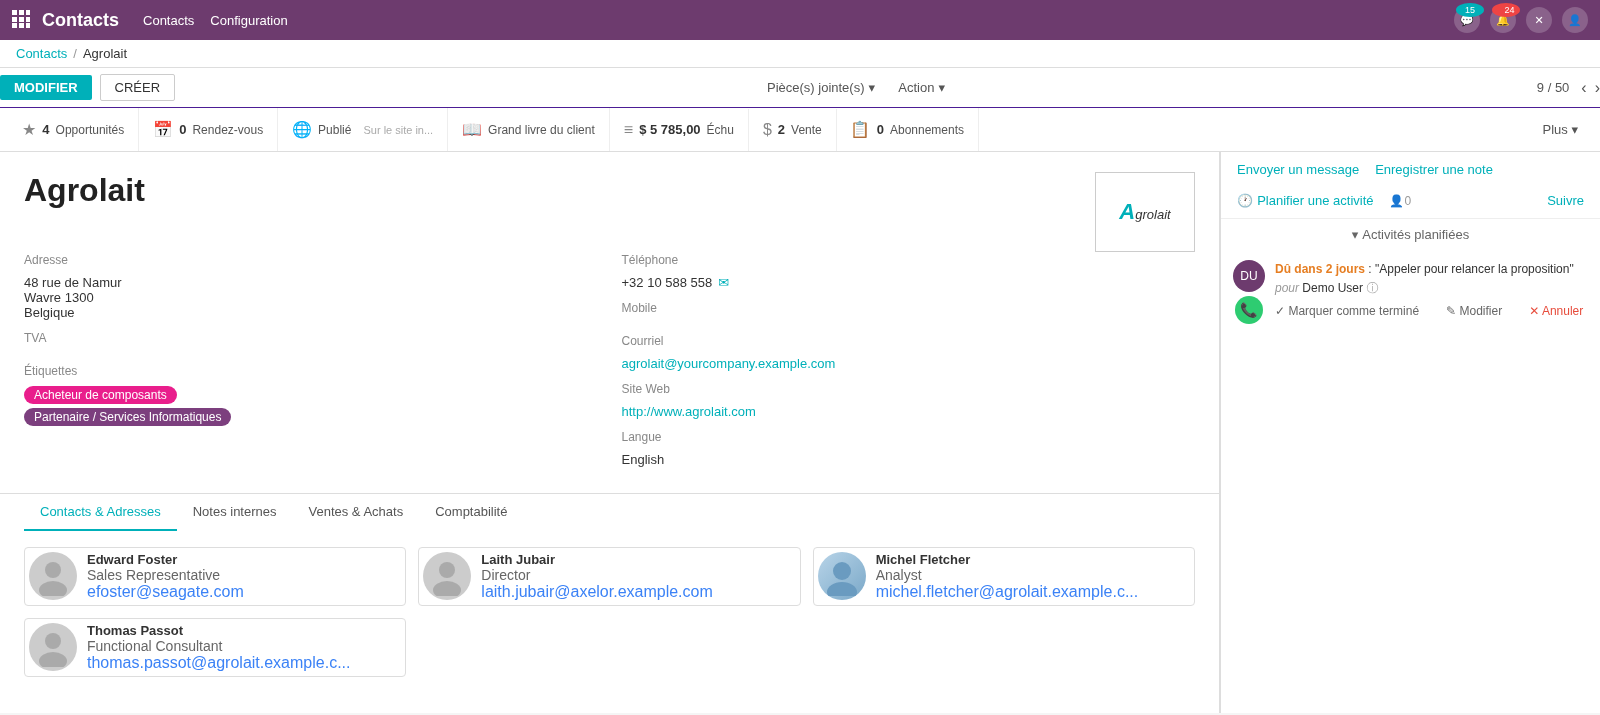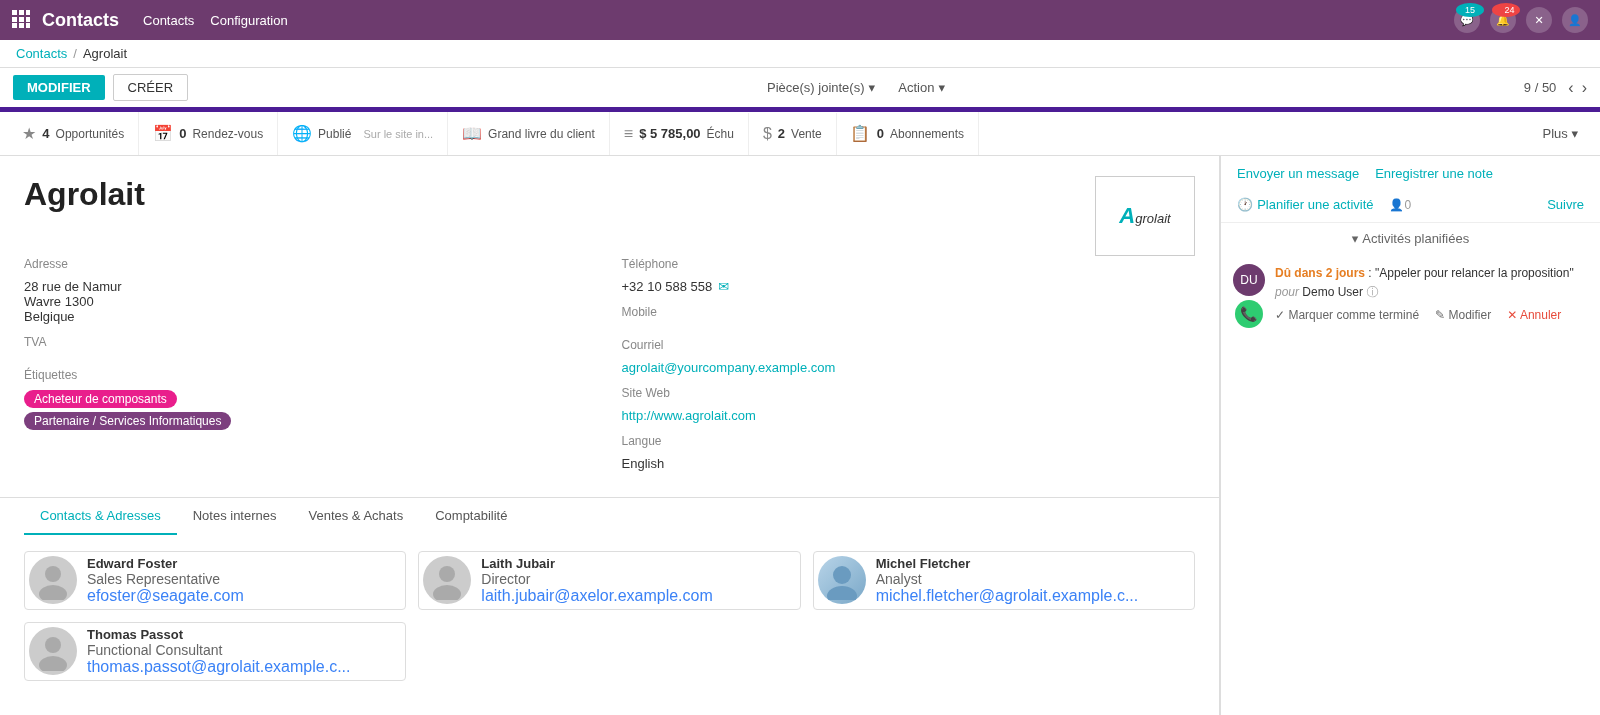--- a/index.html
+++ b/index.html
@@ -32,25 +32,25 @@
       gap: 6px;
       border-bottom: 1px solid #ddd;
     }
     .breadcrumb-bar .crumb-link { color: #00b0b9; cursor: pointer; font-size: 13px; }
     .breadcrumb-bar .crumb-sep { color: #999; }
     .breadcrumb-bar .crumb-current { color: #333; font-size: 13px; }
 
     
     .action-bar {
       background: white;
-      padding: 6px 13px;
+      padding: 6px 0;
       display: flex;
       align-items: center;
       gap: 8px;
-      border-bottom: 5px solid #4c1d95;
+      border-bottom: 1px solid #4c1d95;
     }
     .btn-modifier {
       background: #00b0b9;
       color: white;
       border: none;
       padding: 5px 14px;
       cursor: pointer;
       font-size: 13px;
       font-weight: bold;
       border-radius: 2px;
@@ -268,21 +268,21 @@
       color: white;
       display: flex;
       align-items: center;
       justify-content: center;
       font-size: 14px;
       flex-shrink: 0;
     }
     .activity-content { font-size: 12px; color: #333; line-height: 1.6; }
     .activity-content .due { color: #e67e22; font-weight: bold; }
     .activity-content .pour { color: #999; font-style: italic; }
-    .activity-actions { display: flex; gap: 16px; margin-top: 4px; font-size: 12px; }
+    .activity-actions { display: flex; gap: 27px; margin-top: 4px; font-size: 12px; }
     .activity-actions .act-link { color: #666; cursor: pointer; }
     .activity-actions .act-cancel { color: #e74c3c; cursor: pointer; }
 
     .email-icon { color: #00b0b9; cursor: pointer; }
 
     .content-area {
       display: flex;
       flex: 1;
       overflow: hidden;
     }
@@ -400,21 +400,21 @@
     </div>
 
     <h1 class="contact-name">Agrolait</h1>
 
     <div style="clear:both; display:grid; grid-template-columns:1fr 1fr; gap:0 24px; margin-top:12px;">
 
       <div>
         <div class="field-row">
           <span class="field-label">Adresse</span>
           <div>
-            <div class="field-value">28 rue de Namur</div>
+            <div class="field-value">48 rue de Namur</div>
             <div class="field-value">Wavre  1300</div>
             <div class="field-value">Belgique</div>
           </div>
         </div>
         <div class="field-row">
           <span class="field-label">TVA</span>
           <span class="field-value"></span>
         </div>
         <div class="field-row">
           <span class="field-label">Étiquettes</span>

